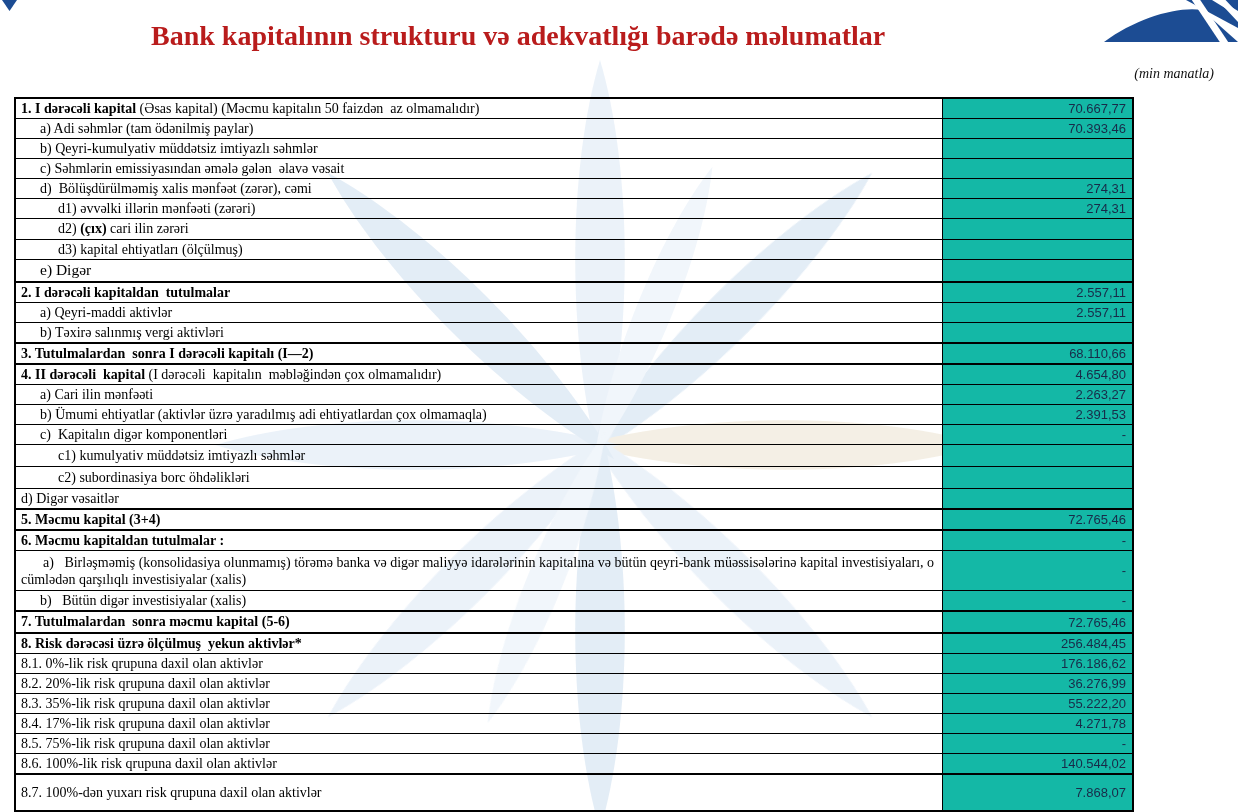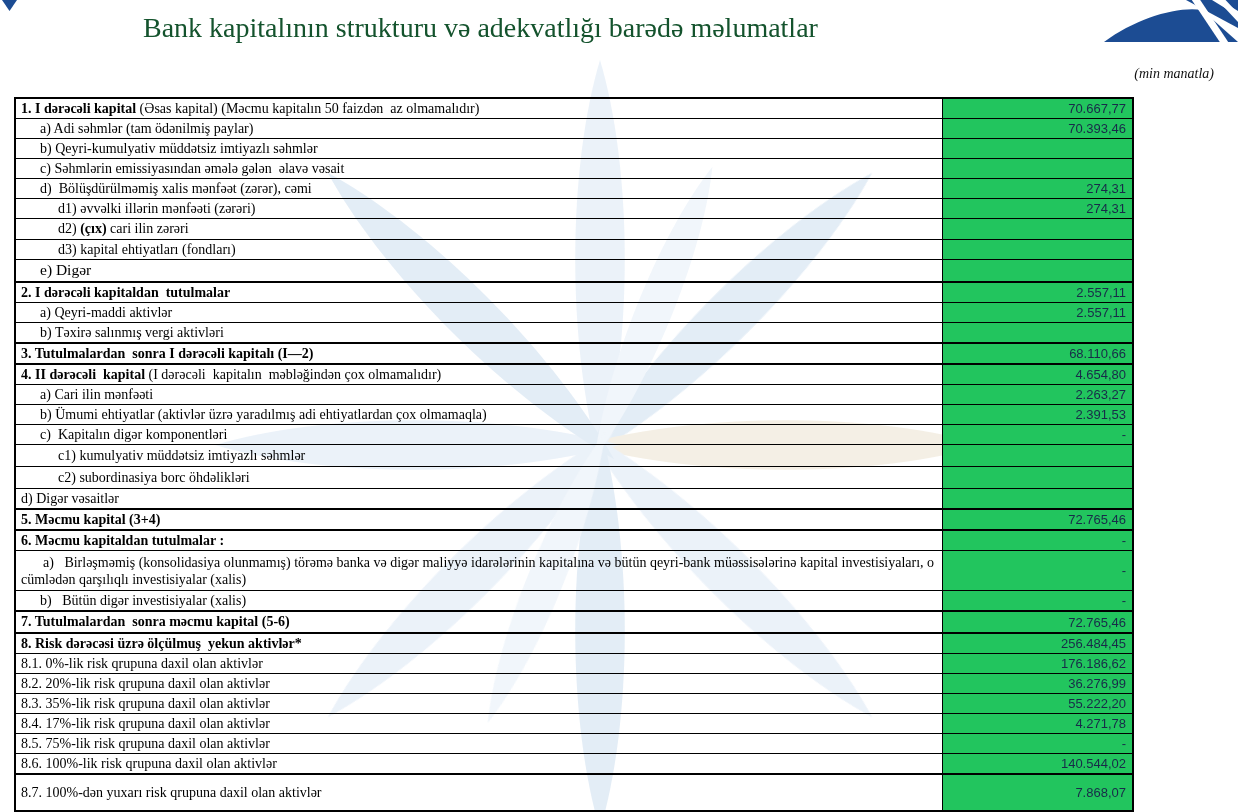--- a/index.html
+++ b/index.html
@@ -1,41 +1,41 @@
 <!DOCTYPE html>
 <html><head>
 <meta charset="utf-8">
 <style>
   html,body{margin:0;padding:0;background:#fff;}
   .page{position:relative;width:1238px;height:812px;background:#ffffff;overflow:hidden;
         font-family:"Liberation Serif",serif;}
   .watermark{position:absolute;left:0;top:0;z-index:0;pointer-events:none;}
   .corner-tri{position:absolute;left:2px;top:0;z-index:2;}
-  .page-title{position:absolute;left:143px;top:12px;margin:0;z-index:2;
-              font-size:28px;font-weight:normal;color:#14532d;white-space:pre;}
+  .page-title{position:absolute;left:143px;top:12px;margin:8px;z-index:2;
+              font-size:28px;font-weight:bold;color:#b91c1c;white-space:pre;}
   .logo{position:absolute;right:0;top:0;z-index:2;}
   .unit-note{position:absolute;right:24px;top:66px;z-index:2;
              font-style:italic;font-size:14px;color:#111;}
   table.cap{position:absolute;left:14px;top:97px;width:1120px;z-index:1;
             border-collapse:collapse;border:2px solid #000;table-layout:fixed;}
   td{border:1px solid #000;vertical-align:middle;overflow:hidden;}
   tr{height:20px;}
   tr.med{height:22px;}
   tr.wrap{height:40px;}
   tr.tall{height:37px;}
   tr.section td{border-top-width:2px;}
   td.label{background:transparent;font-size:14px;color:#000;line-height:1.22;
            padding:1px 4px 1px 5px;}
   td.label span{white-space:pre-wrap;}
   td.label.ind1{padding-left:24px;}
   td.label.ind2{padding-left:42px;margin-top:29px;}
   td.label.hang{padding-left:5px;text-indent:22px;}
   td.label.big{font-size:15.5px;}
   td.label .b{font-weight:bold;}
-  td.value{width:181px;background:#22c55e;text-align:right;color:#182b49;
+  td.value{width:181px;background:#14b8a6;text-align:right;color:#182b49;
            font-family:"Liberation Sans",sans-serif;font-size:13px;padding:1px 6px 1px 2px;}
 </style>
 </head>
 <body>
 
 <div class="page">
 
   <svg class="watermark" width="1238" height="812" viewBox="0 0 1238 812">
     <g transform="translate(600,445)" opacity="0.8">
       <path d="M0,-385 C30,-285 36,-115 0,20 C-36,-115 -30,-285 0,-385 Z" fill="#e7eff8"></path>
@@ -91,21 +91,21 @@
         </tr>
         <tr class="">
           <td class="label ind2"><span>d1) əvvəlki illərin mənfəəti (zərəri)</span></td>
           <td class="value">274,31</td>
         </tr>
         <tr class="">
           <td class="label ind2"><span>d2) </span><span class="b">(çıx)</span><span> cari ilin zərəri</span></td>
           <td class="value"></td>
         </tr>
         <tr class="">
-          <td class="label ind2"><span>d3) kapital ehtiyatları (fondları)</span></td>
+          <td class="label ind2"><span>d3) kapital ehtiyatları (ölçülmuş)</span></td>
           <td class="value"></td>
         </tr>
         <tr class="med">
           <td class="label ind1 big"><span>e) Digər</span></td>
           <td class="value"></td>
         </tr>
         <tr class="section">
           <td class="label ind0"><span class="b">2. I dərəcəli kapitaldan  tutulmalar</span></td>
           <td class="value">2.557,11</td>
         </tr>

